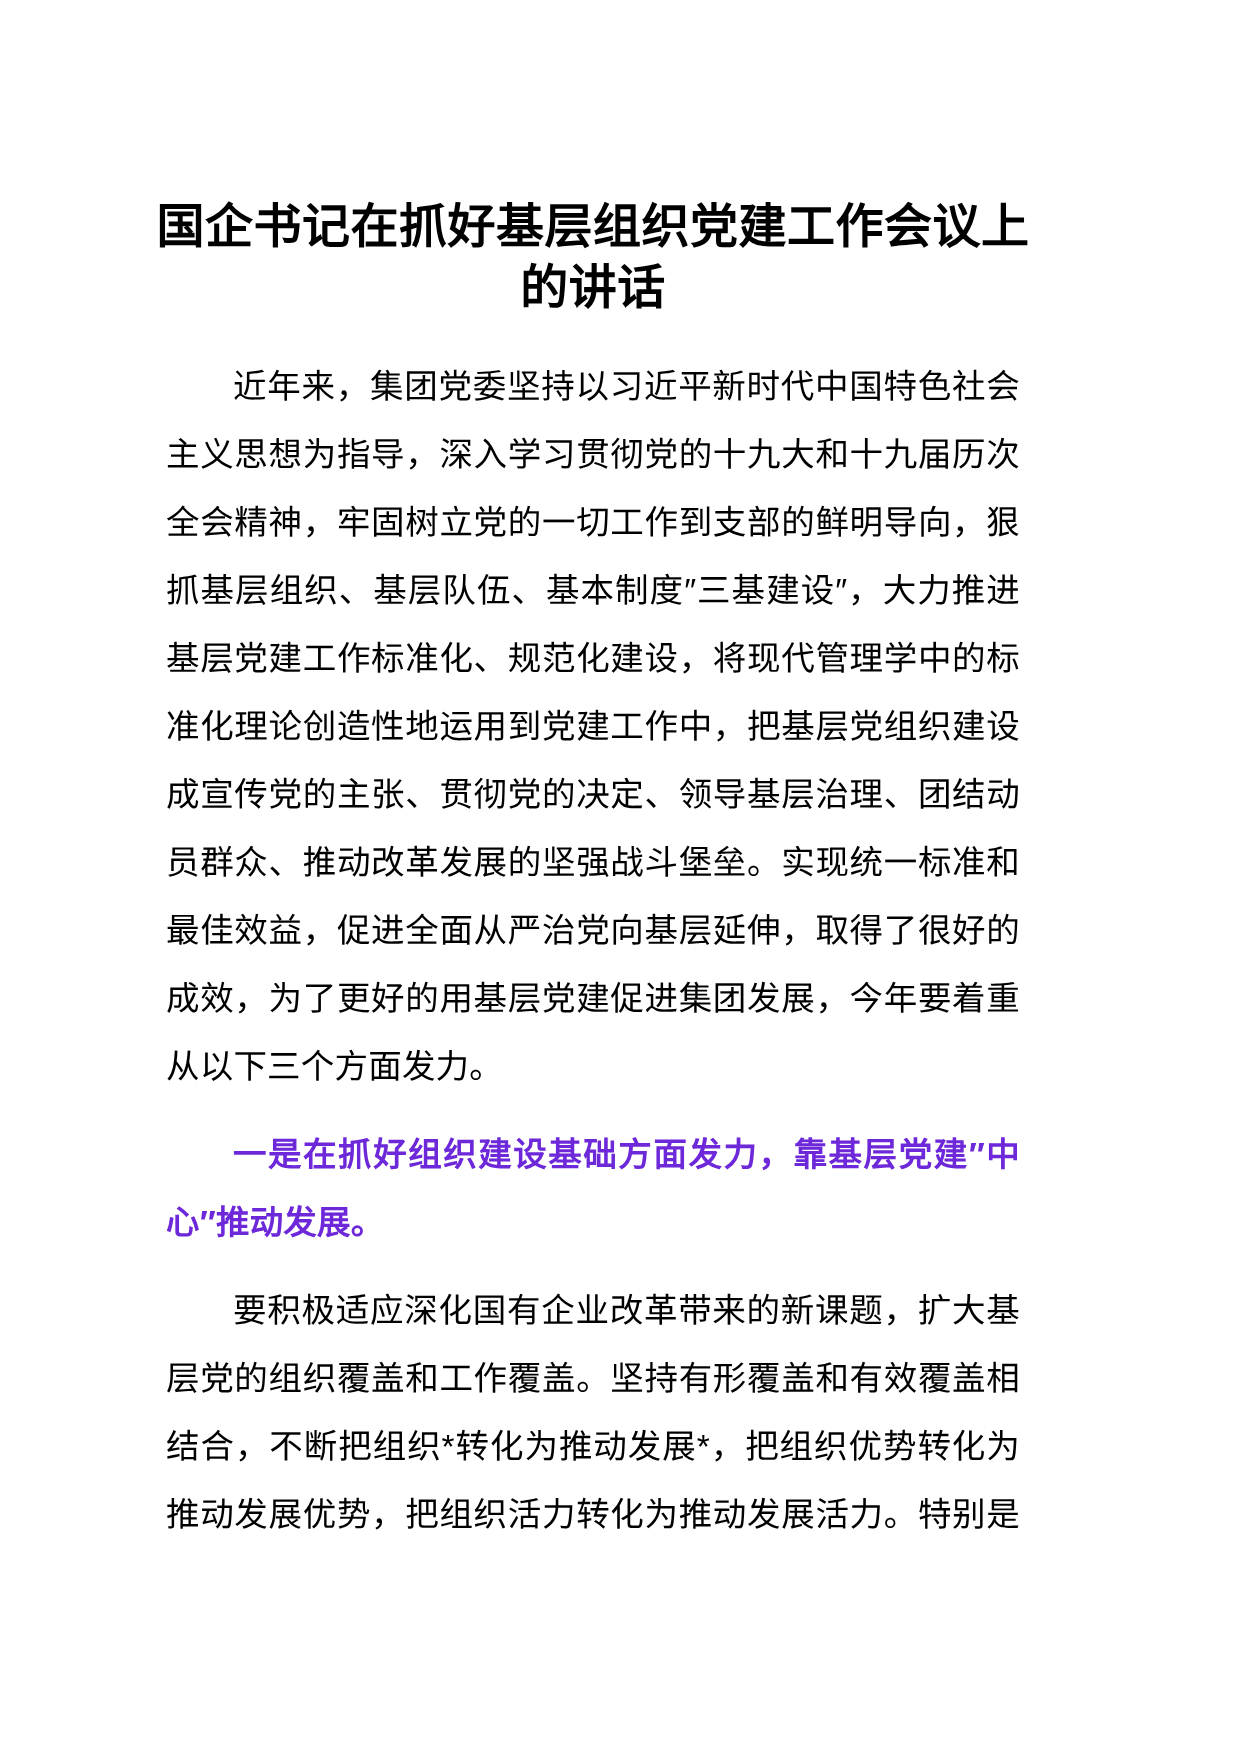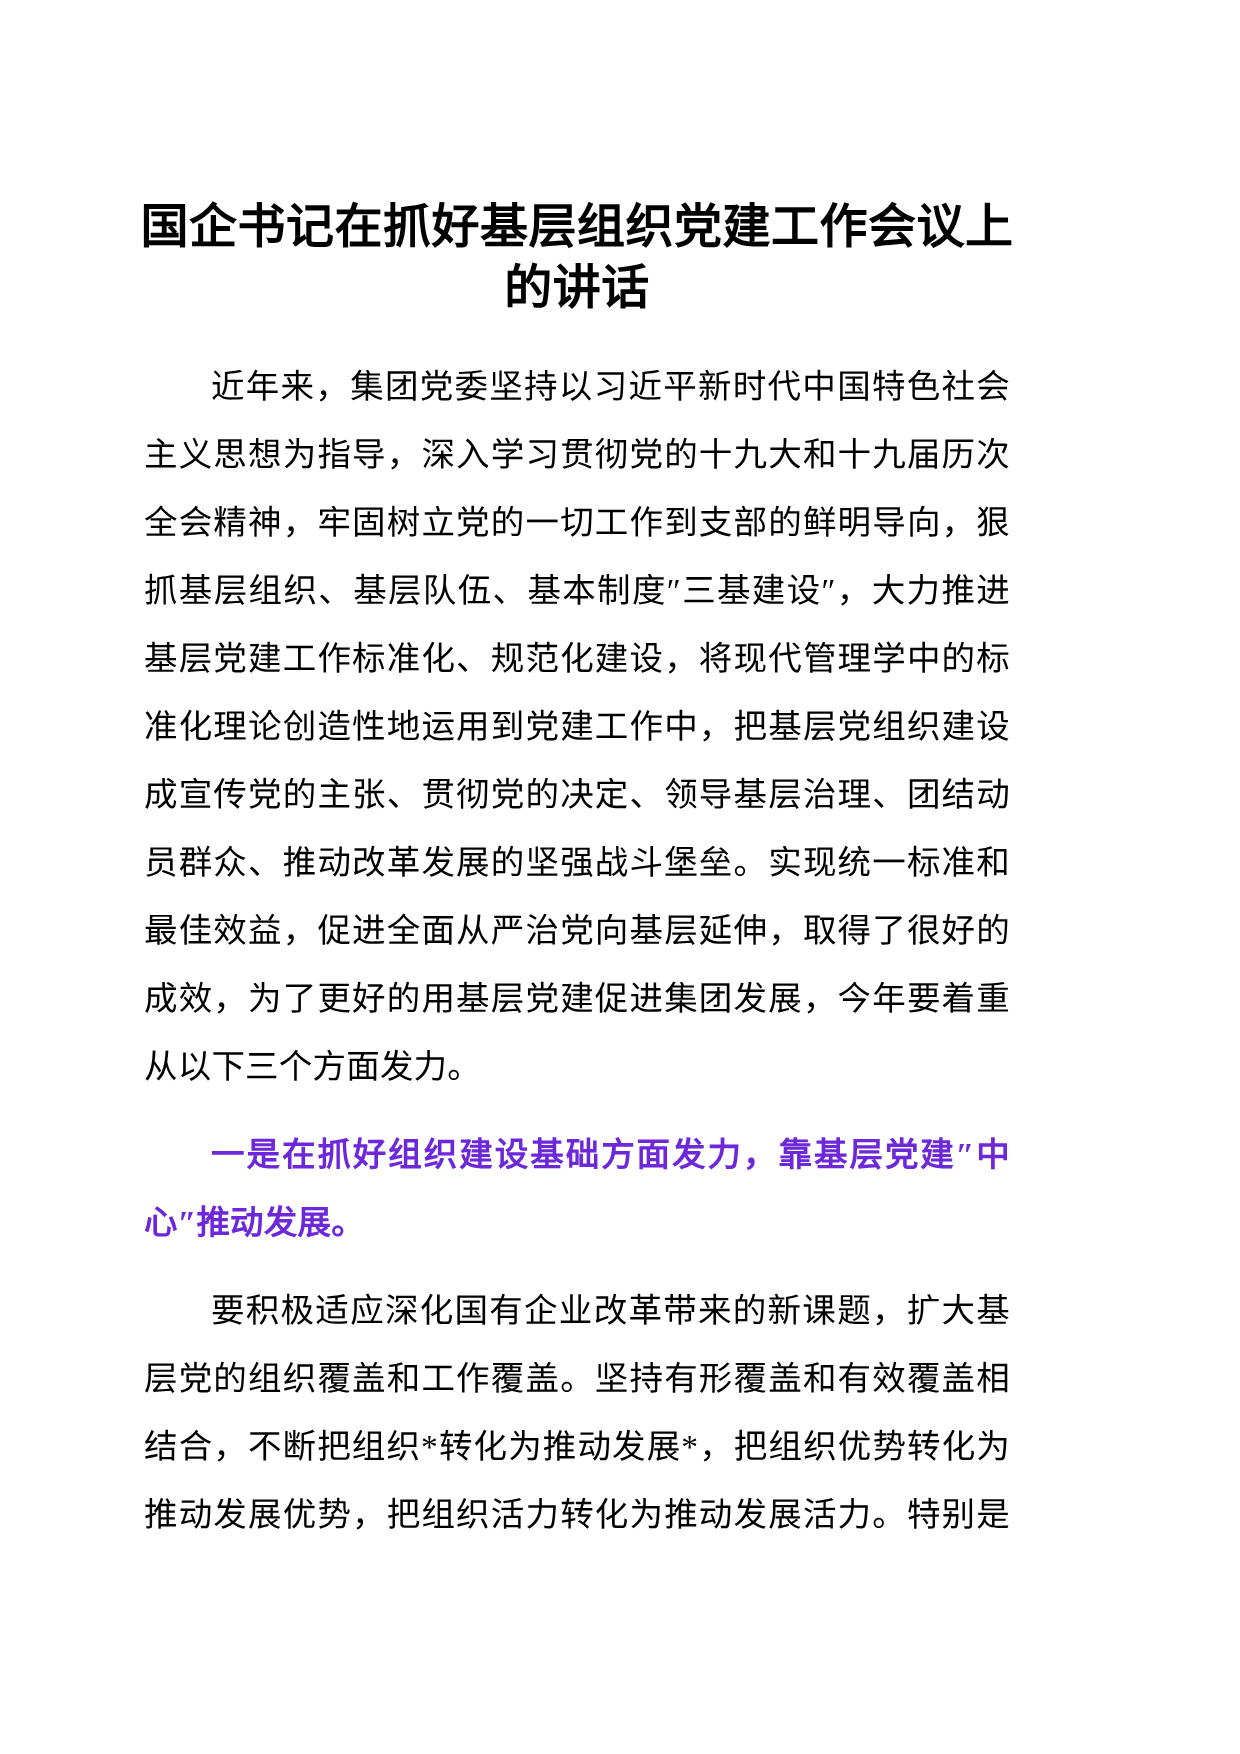--- a/index.html
+++ b/index.html
@@ -16,50 +16,49 @@
     position: relative;
     width: 1240px;
     height: 1754px;
     margin: 0 auto;
     background: #ffffff;
     box-sizing: border-box;
     overflow: hidden;
   }
   .page-body {
     position: absolute;
-    left: 132px;
+    left: 148px;
     top: 0;
     width: 890px;
     height: 1536px;
     box-sizing: border-box;
   }
   .doc-title {
     margin: 0;
     padding: 0;
     font-size: 48px;
     line-height: 1.28;
     font-weight: 700;
     color: #000000;
     text-align: center;
     letter-spacing: 0.5px;
     padding-top: 196px;
     font-family: "Liberation Sans", "DejaVu Sans", sans-serif;
   }
   .para {
-    margin: 12px;
+    margin: 18px;
     color: #000000;
     font-size: 33.5px;
     line-height: 68px;
     text-align: justify;
     text-justify: inter-ideograph;
     text-indent: 2em;
     letter-spacing: 0.2px;
     word-break: break-all;
     font-weight: 400;
-    font-family: Liberation Serif, serif;
   }
   .para.first-para {
     margin-top: 34px;
   }
   .para.red-heading {
     color: #6d28d9;
     font-weight: 700;
     margin-top: 20px;
   }
   .para.after-heading {

